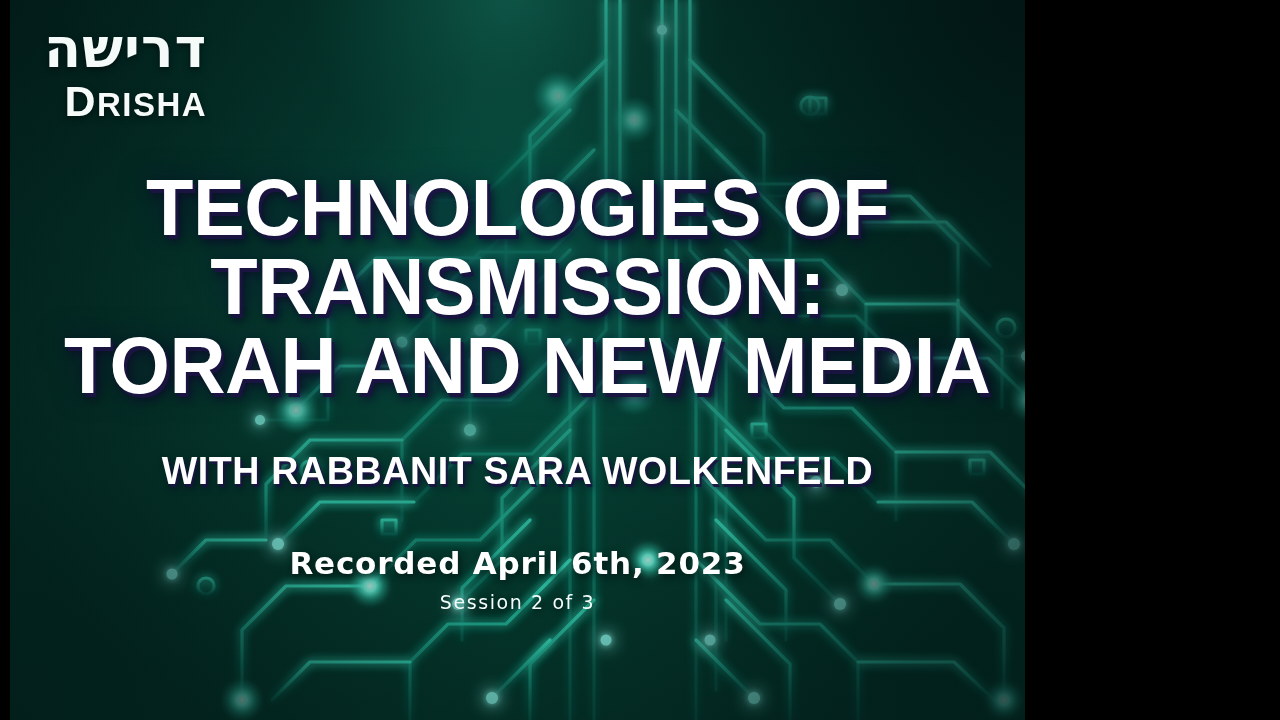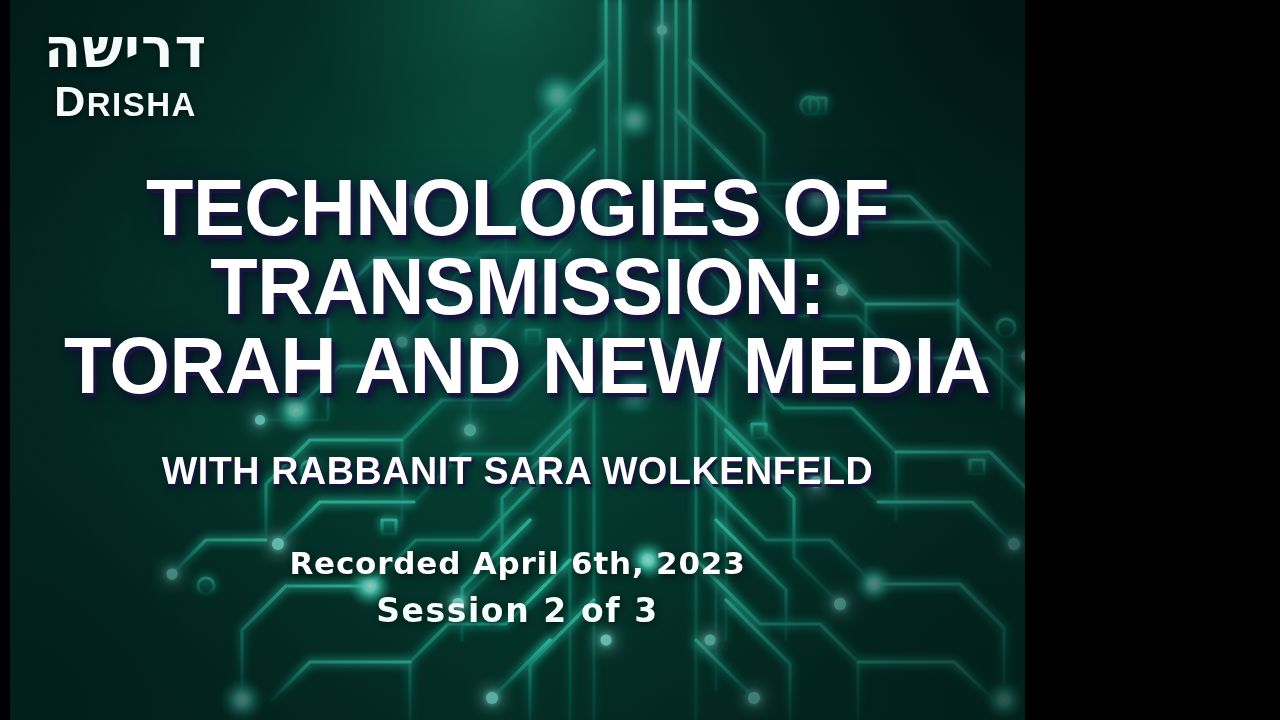--- a/index.html
+++ b/index.html
@@ -80,20 +80,21 @@
     text-shadow: 0 2px 6px rgba(0,0,0,0.55);
     direction: rtl;
   }
   .logo-latin {
     margin-top: 4px;
     font-family: "Liberation Sans", sans-serif;
     font-weight: 700;
     color: #f6fbf9;
     letter-spacing: 1.5px;
     text-shadow: 0 2px 6px rgba(0,0,0,0.55);
+    text-align: right;
   }
   .logo-latin .cap-big { font-size: 43px; }
   .logo-latin .cap-small { font-size: 33px; }
 
   
   .content {
     position: absolute;
     left: 0;
     right: 0;
     top: 168px;
@@ -136,22 +137,22 @@
     font-weight: 700;
     font-size: 31px;
     letter-spacing: 0.8px;
     color: #ffffff;
     text-shadow: 2px 3px 7px rgba(5, 18, 16, 0.8);
   }
 
   .session {
     margin-top: 10px;
     font-family: "DejaVu Sans", sans-serif;
-    font-weight: 700;
-    font-size: 33px;
+    font-weight: 400;
+    font-size: 19px;
     letter-spacing: 1.6px;
     color: #f4fffb;
     text-shadow: 1px 2px 6px rgba(5, 18, 16, 0.8);
     text-align: center;
   }
 </style>
 </head>
 <body>
 
 <div id="slide">

